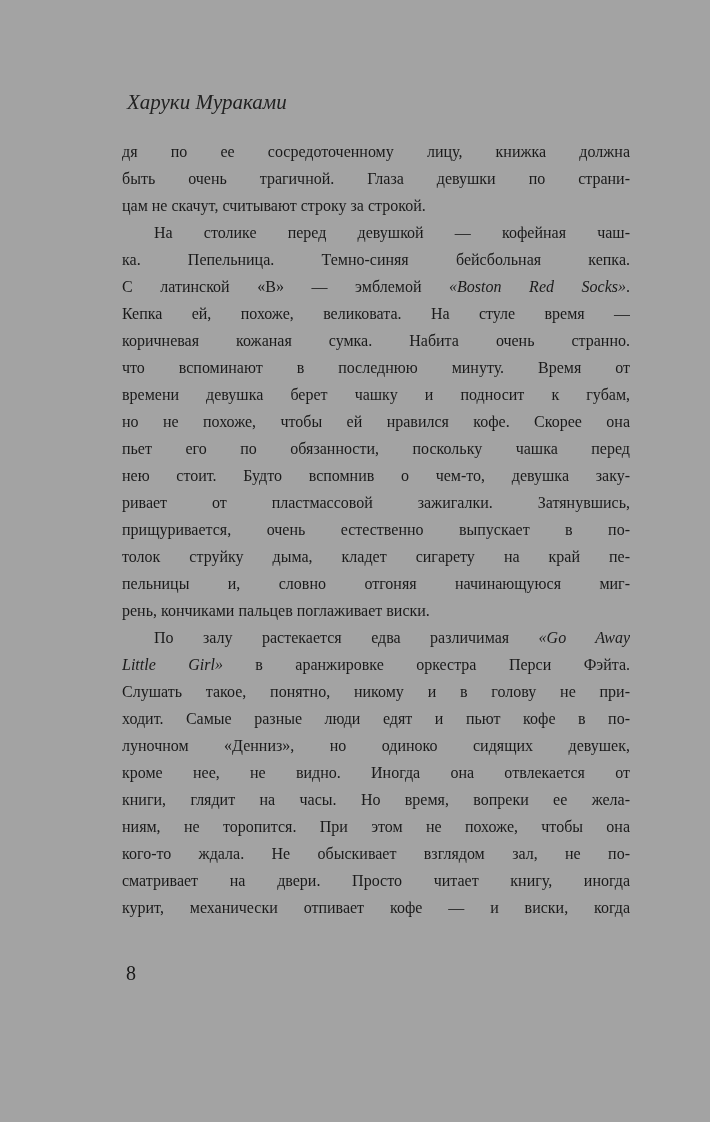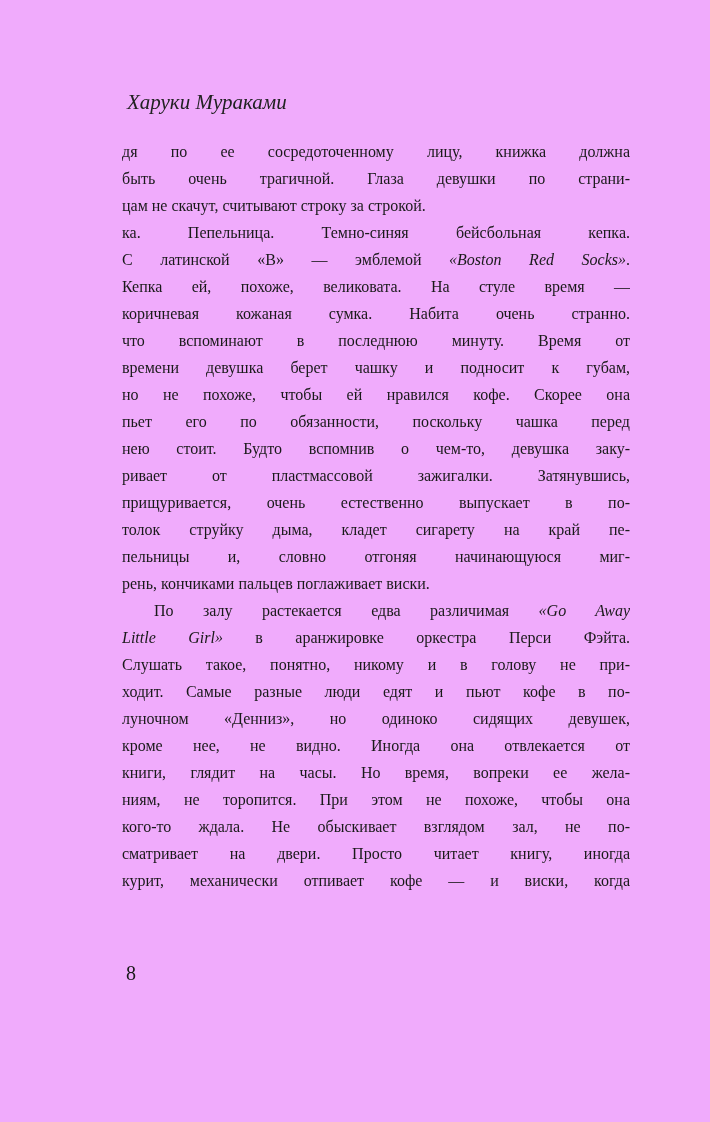--- a/index.html
+++ b/index.html
@@ -4,21 +4,21 @@
 <style>
   html, body {
     margin: 0;
     padding: 0;
     background: #ffffff;
   }
   .page {
     position: relative;
     width: 710px;
     height: 1122px;
-    background: #f0abfc;
+    background: #a3a3a3;
     font-family: "Liberation Serif", serif;
     color: #1a1a1a;
     overflow: hidden;
   }
   .running-header {
     position: absolute;
     left: 127px;
     top: 90px;
     font-size: 21px;
     font-style: italic;
@@ -65,20 +65,21 @@
 </head>
 <body>
 
 <div class="page">
   <div class="running-header">Харуки Мураками</div>
 
   <div class="body-text">
       <div class="line just"><span>дя по ее сосредоточенному лицу, книжка должна</span></div>
       <div class="line just"><span>быть очень трагичной. Глаза девушки по страни-</span></div>
       <div class="line"><span>цам не скачут, считывают строку за строкой.</span></div>
+      <div class="line just indent"><span>На столике перед девушкой — кофейная чаш-</span></div>
       <div class="line just"><span>ка. Пепельница. Темно-синяя бейсбольная кепка.</span></div>
       <div class="line just"><span>С латинской «B» — эмблемой </span><em>«Boston Red Socks»</em><span>.</span></div>
       <div class="line just"><span>Кепка ей, похоже, великовата. На стуле время —</span></div>
       <div class="line just"><span>коричневая кожаная сумка. Набита очень странно.</span></div>
       <div class="line just"><span>что вспоминают в последнюю минуту. Время от</span></div>
       <div class="line just"><span>времени девушка берет чашку и подносит к губам,</span></div>
       <div class="line just"><span>но не похоже, чтобы ей нравился кофе. Скорее она</span></div>
       <div class="line just"><span>пьет его по обязанности, поскольку чашка перед</span></div>
       <div class="line just"><span>нею стоит. Будто вспомнив о чем-то, девушка заку-</span></div>
       <div class="line just"><span>ривает от пластмассовой зажигалки. Затянувшись,</span></div>

